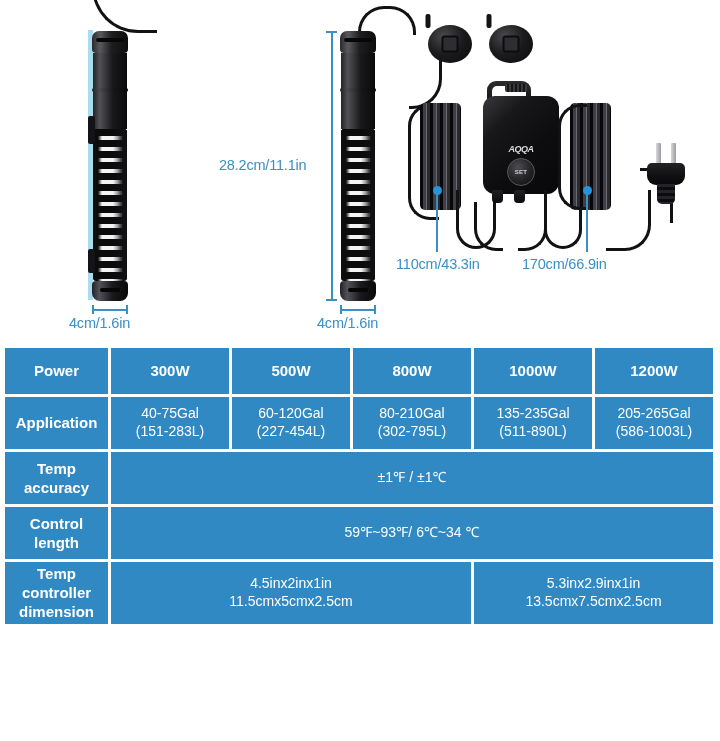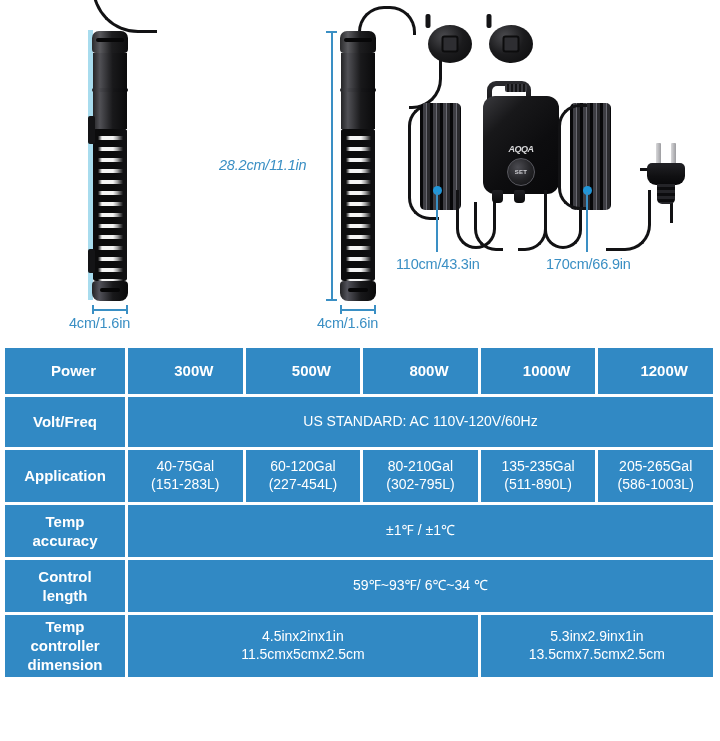--- a/index.html
+++ b/index.html
@@ -284,21 +284,21 @@
   }
   #spec-table td.label {
     width: 97px;
     font-weight: bold;
     font-size: 15px;
   }
   #spec-table td.hdr {
     font-weight: bold;
     font-size: 15px;
   }
-  #spec-table tr.r-power td { height: 42px; padding-left: 20px; }
+  #spec-table tr.r-power td { height: 42px; }
   #spec-table tr.r-volt td { height: 46px; }
   #spec-table tr.r-cord td { height: 48px; }
   #spec-table tr.r-app td { height: 48px; }
   #spec-table tr.r-acc td { height: 48px; }
   #spec-table tr.r-ctrl td { height: 48px; }
   #spec-table tr.r-dim td { height: 48px; }
   .cell-2line { white-space: pre-line; }
 </style>
 </head>
 <body>
@@ -339,21 +339,21 @@
       <div class="heater-cap" style="top:0; height:22px;"></div>
       <div class="heater-neck" style="top:22px; height:76px;"></div>
       <div class="heater-rib" style="top:57px; height:4px;"></div>
       <div class="heater-guard" style="top:98px; height:152px;"></div>
       <div class="heater-foot" style="top:250px; height:20px;"></div>
     </div>
 
     <div class="dim-line-v" style="left:331px; top:31px; height:270px;"></div>
     <div class="dim-cap-v" style="left:326px; top:31px;"></div>
     <div class="dim-cap-v" style="left:326px; top:299px;"></div>
-    <div class="dim-label" style="left:219px; top:157px;font-style:italic;">28.2cm/11.1in</div>
+    <div class="dim-label" style="left:219px; top:157px;">28.2cm/11.1in</div>
 
     <div class="dim-cap-h" style="left:340px; top:305px;"></div>
     <div class="dim-cap-h" style="left:374px; top:305px;"></div>
     <div class="dim-line-h" style="left:340px; top:309px; width:36px;"></div>
     <div class="dim-label" style="left:317px; top:315px;">4cm/1.6in</div>
   </div>
 
   <div style="position:absolute; left:428px; top:25px;">
     <div class="cup-stem" style="top:-11px; height:14px;"></div>
     <div class="cup" style="left:0; top:0;">
@@ -402,45 +402,41 @@
                 border-radius:0 0 22px 22px; border-top:none;"></div>
     <div class="coil" style="left:570px; top:103px; width:41px; height:107px;"></div>
     <div class="cable" style="left:558px; top:104px; width:26px; height:100px;
                 border-radius:22px 0 0 22px; border-right:none;"></div>
     <div class="cable" style="left:606px; top:190px; width:42px; height:58px;
                 border-radius:0 0 26px 0; border-top:none; border-left:none;"></div>
     <div class="cable" style="left:640px; top:168px; width:30px; height:52px;
                 border-radius:0 26px 0 0; border-bottom:none; border-left:none;"></div>
     <div class="blue-dot" style="left:583px; top:186px;"></div>
     <div class="dim-line-v" style="left:586px; top:192px; height:60px;"></div>
-    <div class="dim-label" style="left:546px; top:256px;">170cm/66.9in</div>
+    <div class="dim-label" style="left:522px; top:256px;">170cm/66.9in</div>
   </div>
 
   <div>
     <div class="plug-prong" style="left:656px; top:143px;"></div>
     <div class="plug-prong" style="left:671px; top:143px;"></div>
     <div class="plug-head" style="left:647px; top:163px; width:38px; height:22px;"></div>
     <div class="plug-neck" style="left:657px; top:184px; width:18px; height:20px;"></div>
   </div>
 
 </div>
 
 <table id="spec-table">
   <tbody>
     <tr class="r-power">
       <td class="label">Power</td>
       <td class="hdr">300W</td>
       <td class="hdr">500W</td>
       <td class="hdr">800W</td>
       <td class="hdr">1000W</td>
       <td class="hdr">1200W</td>
-    </tr>
-    <tr class="r-volt">
-      <td class="label">Volt/Freq</td>
-      <td colspan="5">US STANDARD: AC 110V-120V/60Hz</td>
     </tr>
     <tr class="r-app">
       <td class="label">Application</td>
       <td class="cell-2line">40-75Gal
 (151-283L)</td>
       <td class="cell-2line">60-120Gal
 (227-454L)</td>
       <td class="cell-2line">80-210Gal
 (302-795L)</td>
       <td class="cell-2line">135-235Gal

